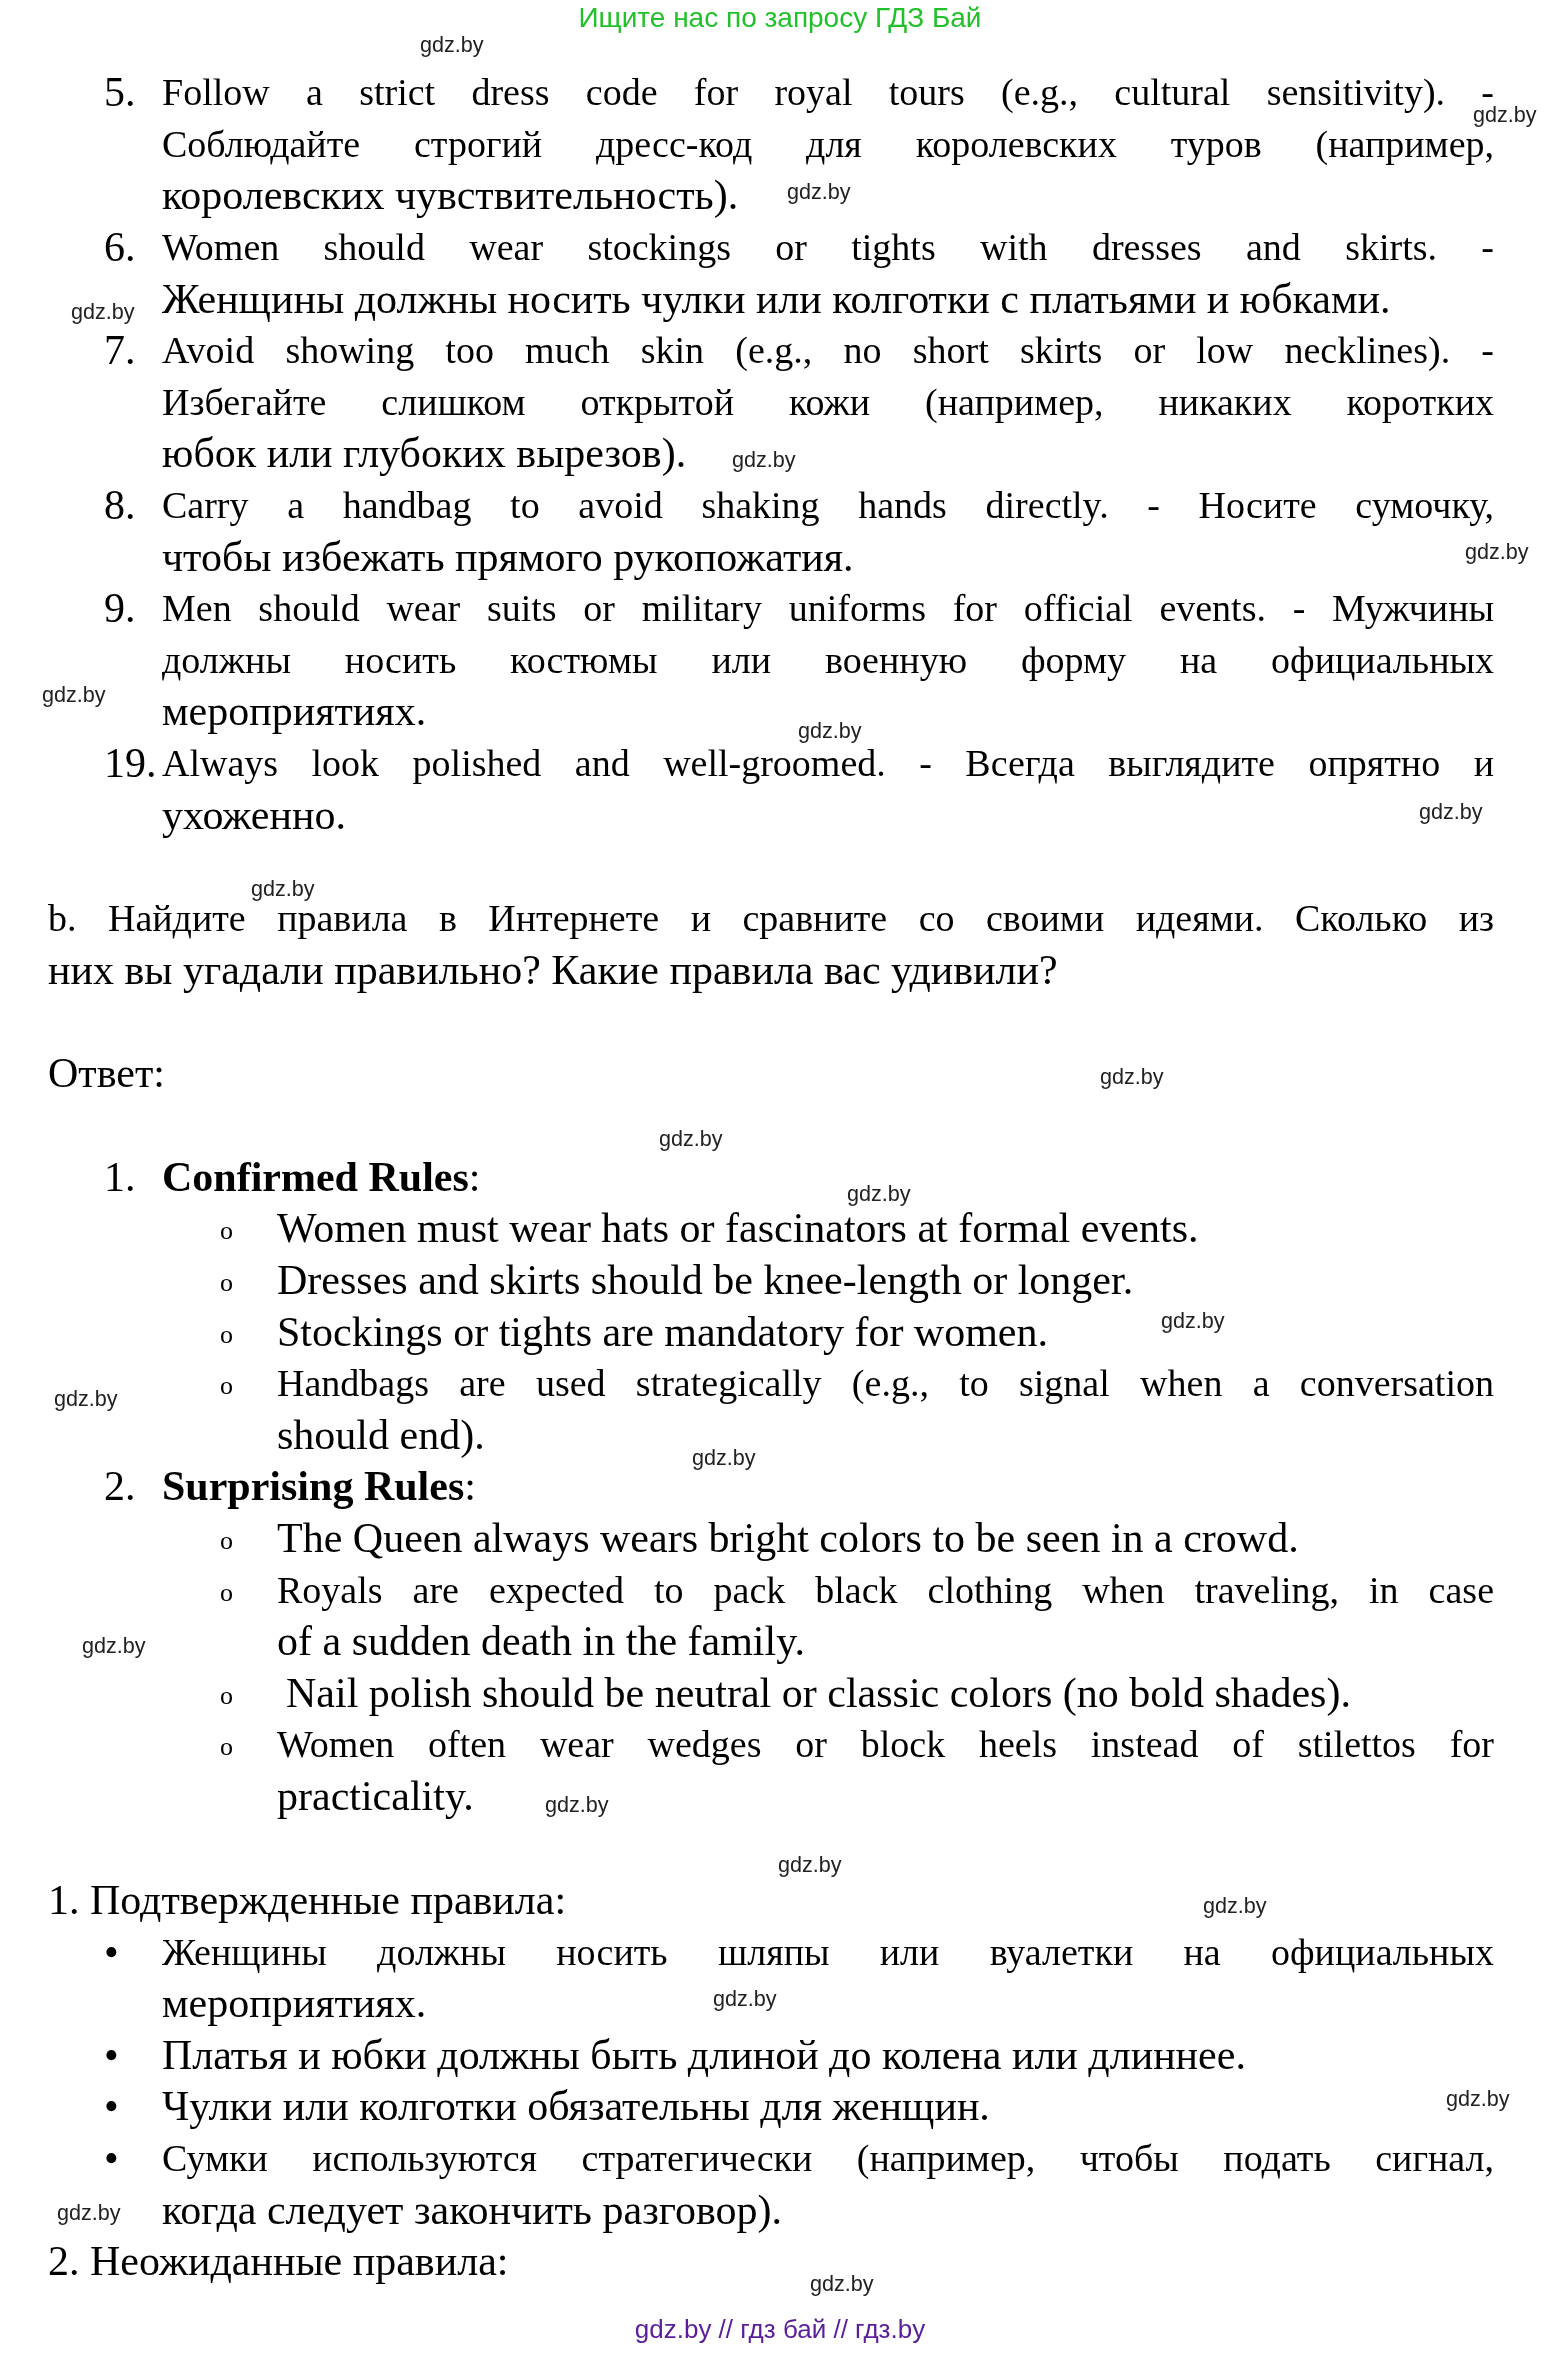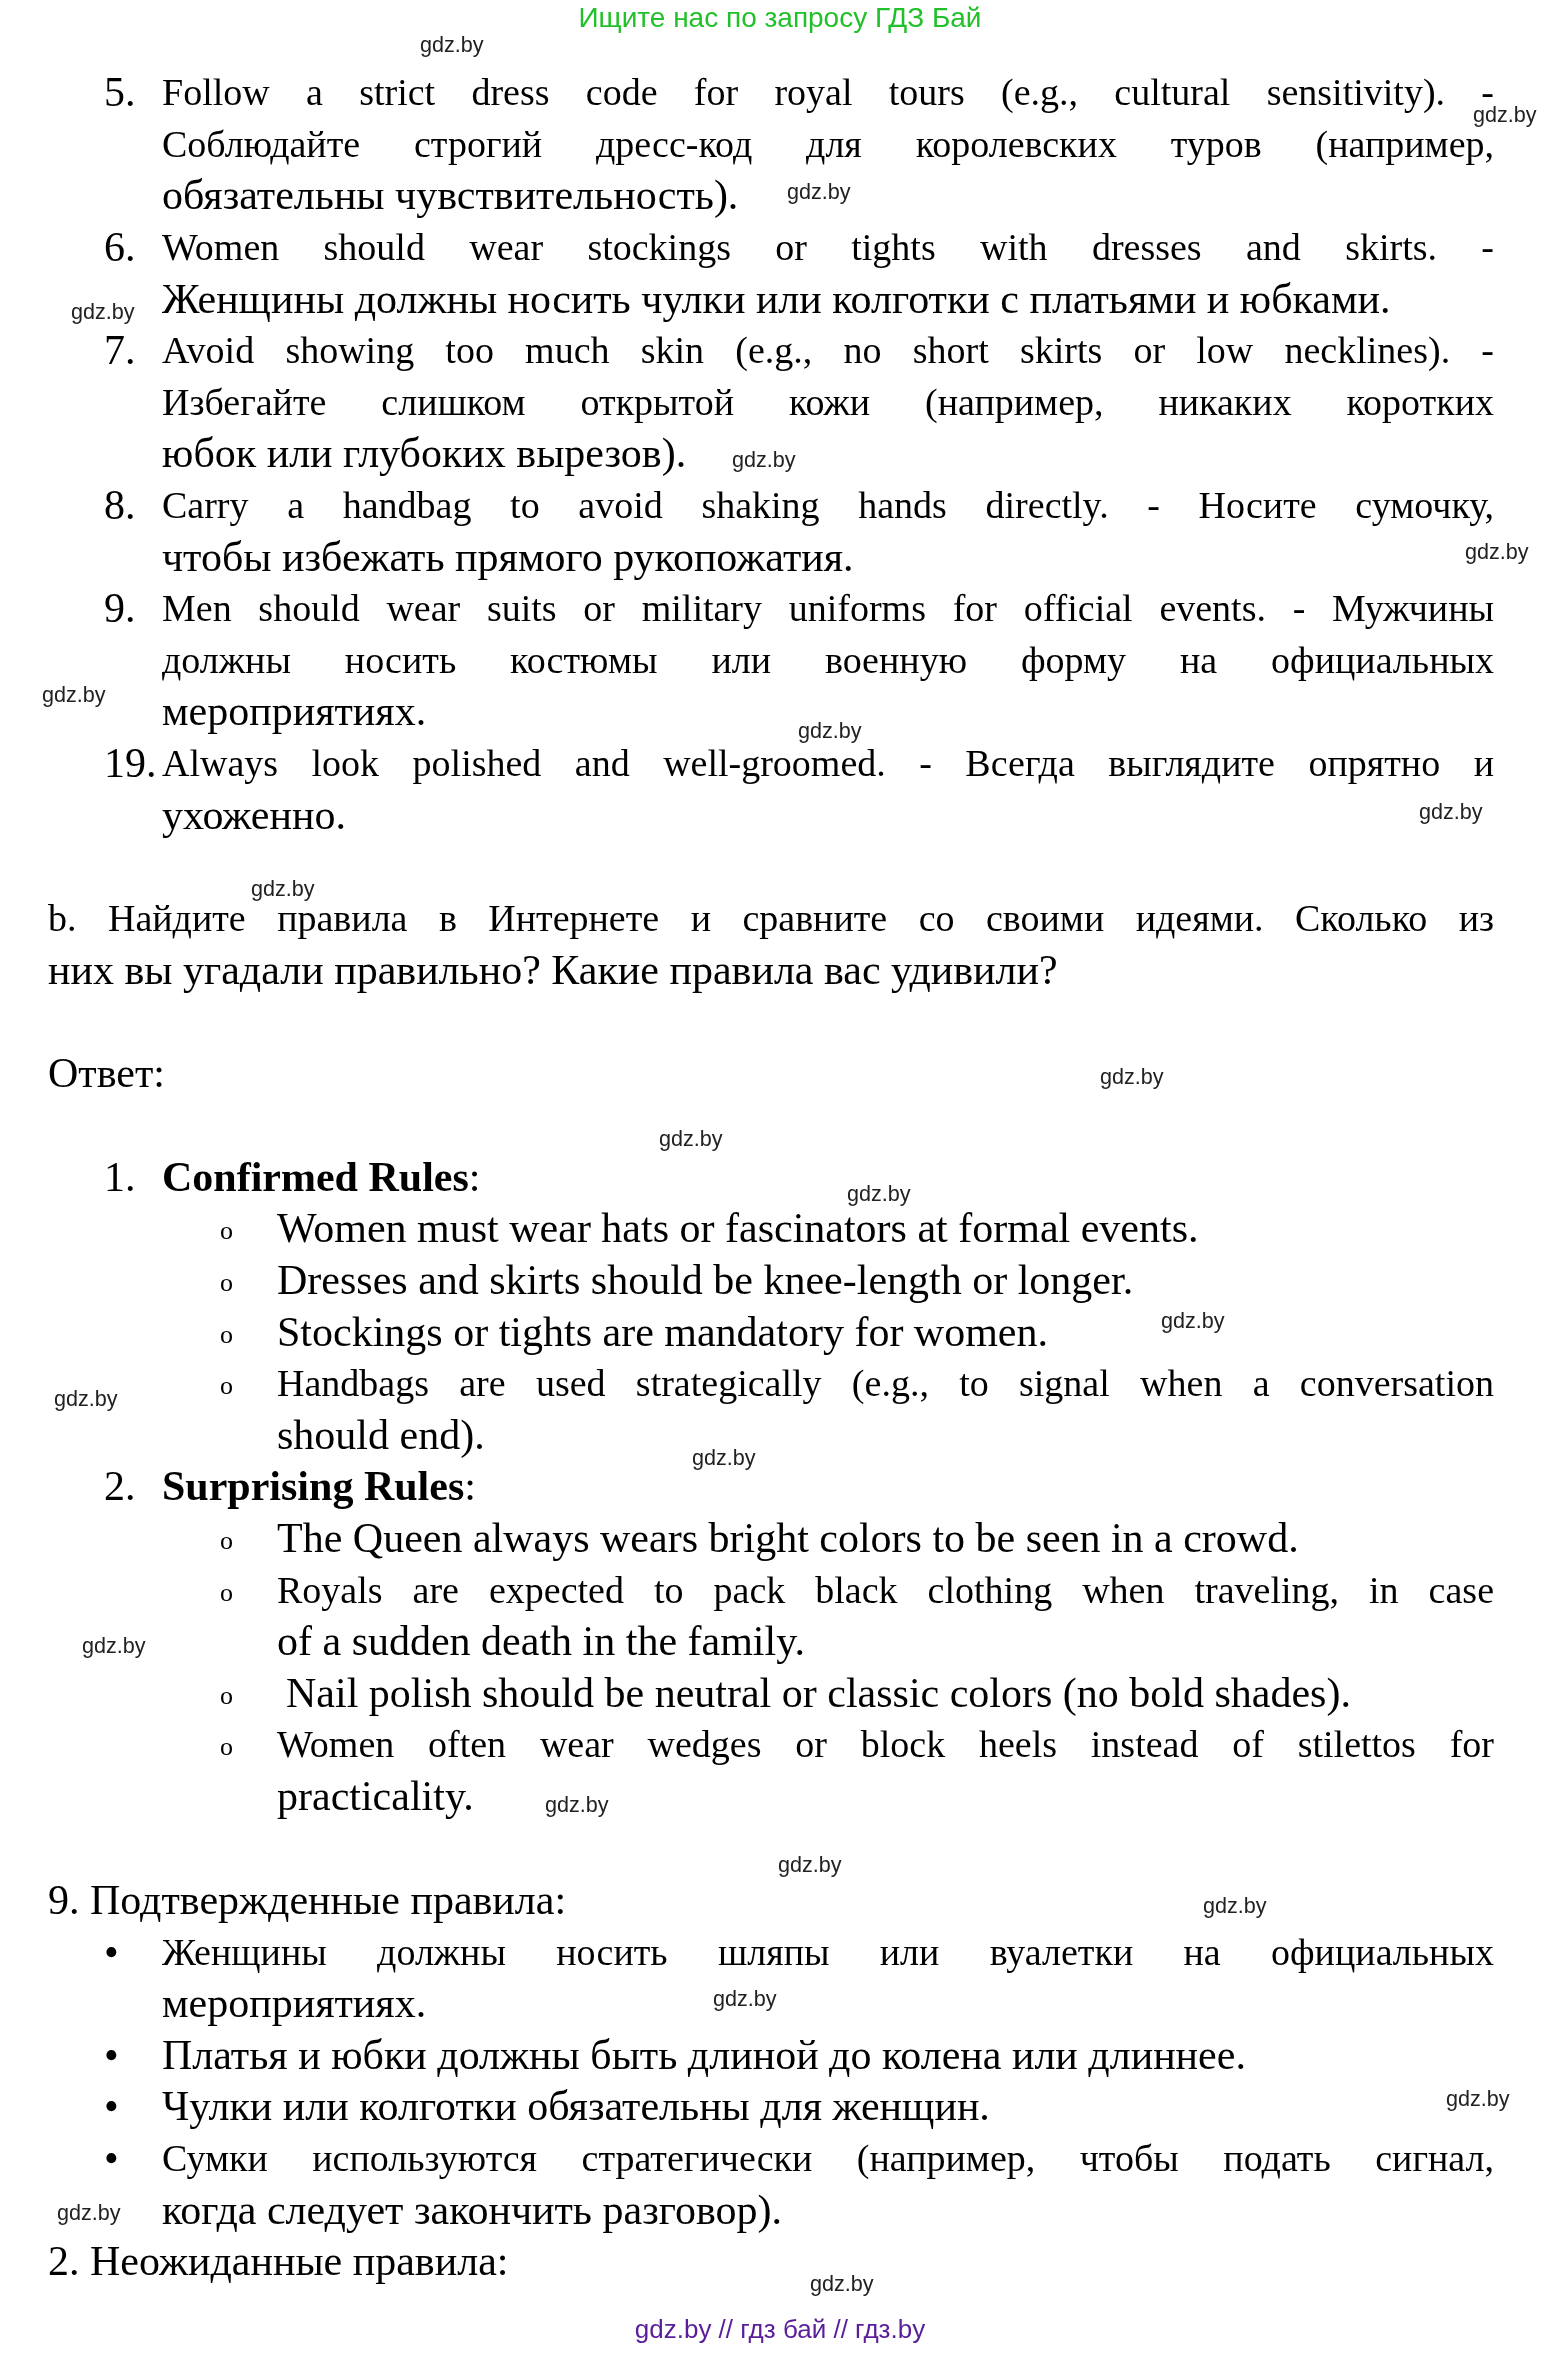--- a/index.html
+++ b/index.html
@@ -18,21 +18,21 @@
   b { font-weight:bold; }
 </style>
 </head>
 <body>
 
 <div class="top-banner">Ищите нас по запросу ГДЗ Бай</div>
 
 <div class="num" style="left:104px;top:66px">5.</div>
 <div class="just" style="left:162px;top:66px;width:1332px">Follow a strict dress code for royal tours (e.g., cultural sensitivity). -</div>
 <div class="just" style="left:162px;top:118px;width:1332px">Соблюдайте строгий дресс-код для королевских туров (например,</div>
-<div class="line" style="left:162px;top:169px">обязательны чувствительность).</div>
+<div class="line" style="left:162px;top:169px">королевских чувствительность).</div>
 
 <div class="num" style="left:104px;top:221px">6.</div>
 <div class="just" style="left:162px;top:221px;width:1332px">Women should wear stockings or tights with dresses and skirts. -</div>
 <div class="line" style="left:162px;top:273px">Женщины должны носить чулки или колготки с платьями и юбками.</div>
 
 <div class="num" style="left:104px;top:324px">7.</div>
 <div class="just" style="left:162px;top:324px;width:1332px">Avoid showing too much skin (e.g., no short skirts or low necklines). -</div>
 <div class="just" style="left:162px;top:376px;width:1332px">Избегайте слишком открытой кожи (например, никаких коротких</div>
 <div class="line" style="left:162px;top:427px">юбок или глубоких вырезов).</div>
 
@@ -72,21 +72,21 @@
 <div class="line" style="left:277px;top:1512px">The Queen always wears bright colors to be seen in a crowd.</div>
 <div class="bul" style="left:220px;top:1567px">o</div>
 <div class="just" style="left:277px;top:1564px;width:1217px">Royals are expected to pack black clothing when traveling, in case</div>
 <div class="line" style="left:277px;top:1615px">of a sudden death in the family.</div>
 <div class="bul" style="left:220px;top:1670px">o</div>
 <div class="line" style="left:286px;top:1667px">Nail polish should be neutral or classic colors (no bold shades).</div>
 <div class="bul" style="left:220px;top:1721px">o</div>
 <div class="just" style="left:277px;top:1718px;width:1217px">Women often wear wedges or block heels instead of stilettos for</div>
 <div class="line" style="left:277px;top:1770px">practicality.</div>
 
-<div class="line" style="left:48px;top:1874px">9. Подтвержденные правила:</div>
+<div class="line" style="left:48px;top:1874px">1. Подтвержденные правила:</div>
 <div class="dot" style="left:104px;top:1926px">•</div>
 <div class="just" style="left:162px;top:1926px;width:1332px">Женщины должны носить шляпы или вуалетки на официальных</div>
 <div class="line" style="left:162px;top:1977px">мероприятиях.</div>
 <div class="dot" style="left:104px;top:2029px">•</div>
 <div class="line" style="left:162px;top:2029px">Платья и юбки должны быть длиной до колена или длиннее.</div>
 <div class="dot" style="left:104px;top:2080px">•</div>
 <div class="line" style="left:162px;top:2080px">Чулки или колготки обязательны для женщин.</div>
 <div class="dot" style="left:104px;top:2132px">•</div>
 <div class="just" style="left:162px;top:2132px;width:1332px">Сумки используются стратегически (например, чтобы подать сигнал,</div>
 <div class="line" style="left:162px;top:2184px">когда следует закончить разговор).</div>

